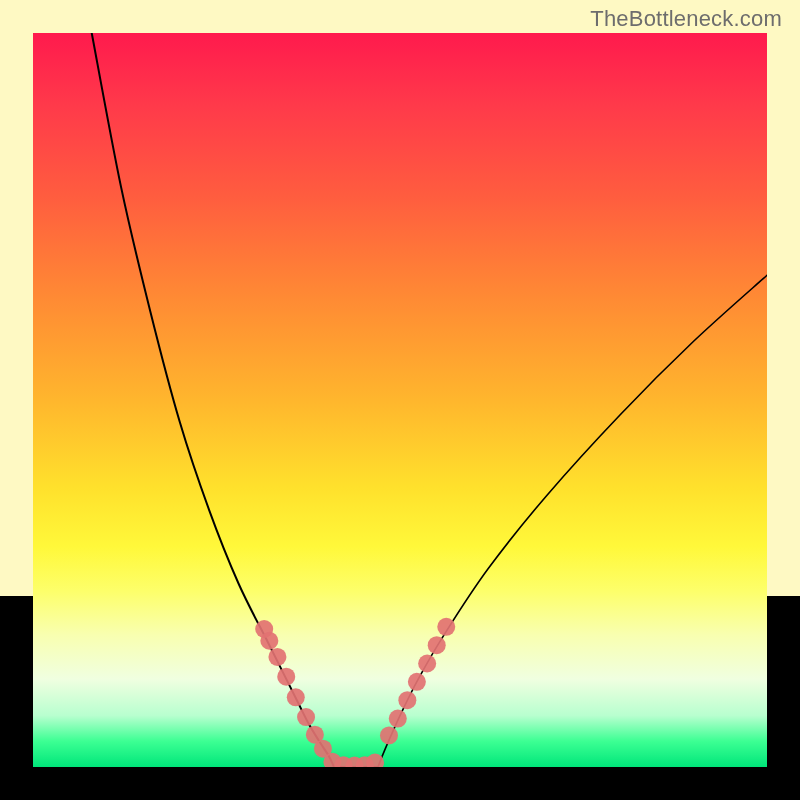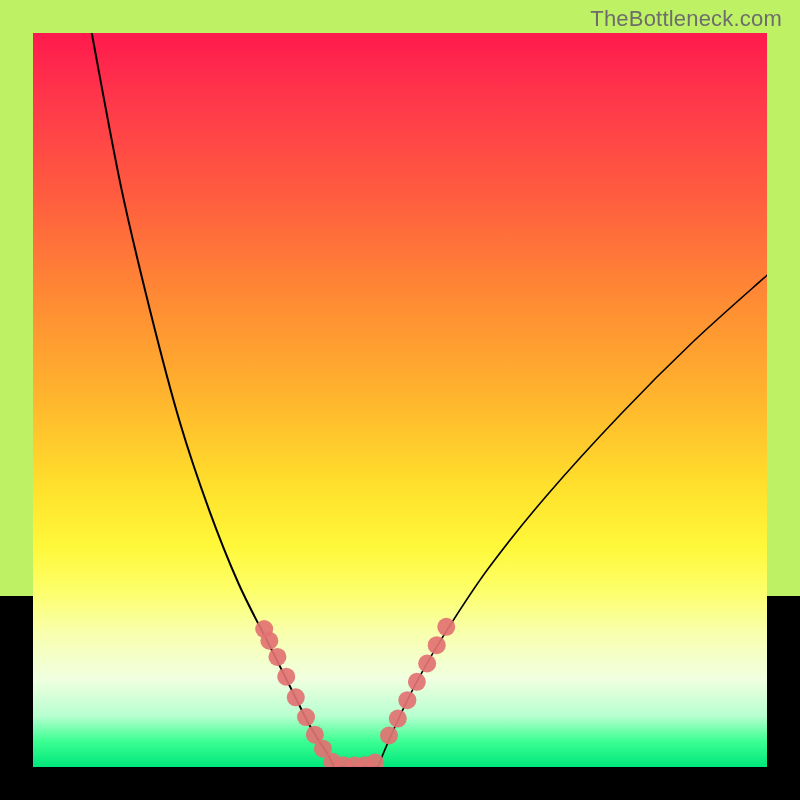--- a/index.html
+++ b/index.html
@@ -10,21 +10,21 @@
     overflow: hidden;
     background: #000;
     font-family: Arial, Helvetica, sans-serif;
   }
   .frame {
     position: absolute;
     top: 0;
     left: 0;
     width: 800px;
     height: 596px;
-    background: #bef264;
+    background: #fef9c3;
   }
   .plot-area {
     position: absolute;
     top: 33px;
     left: 33px;
     width: 734px;
     height: 734px;
     
     background: linear-gradient(to bottom,
       #ff1a4d 0%,

